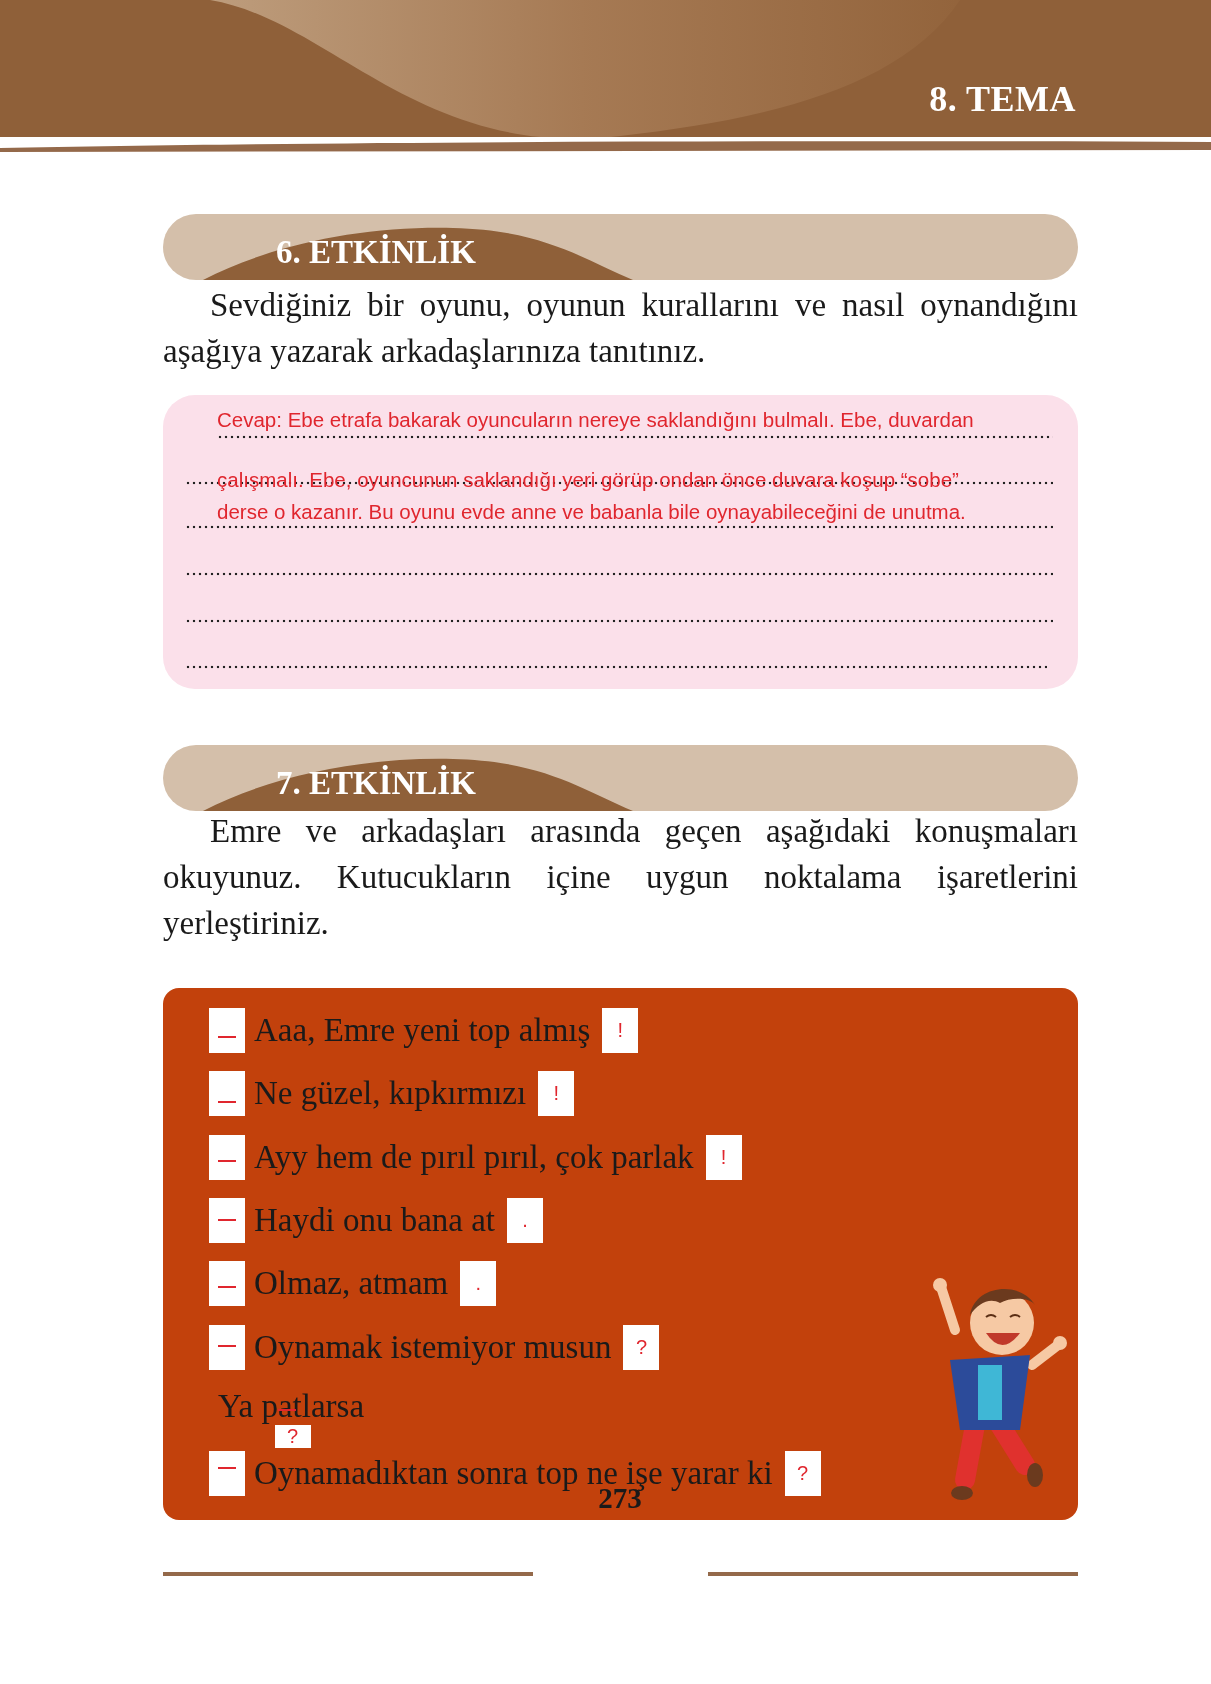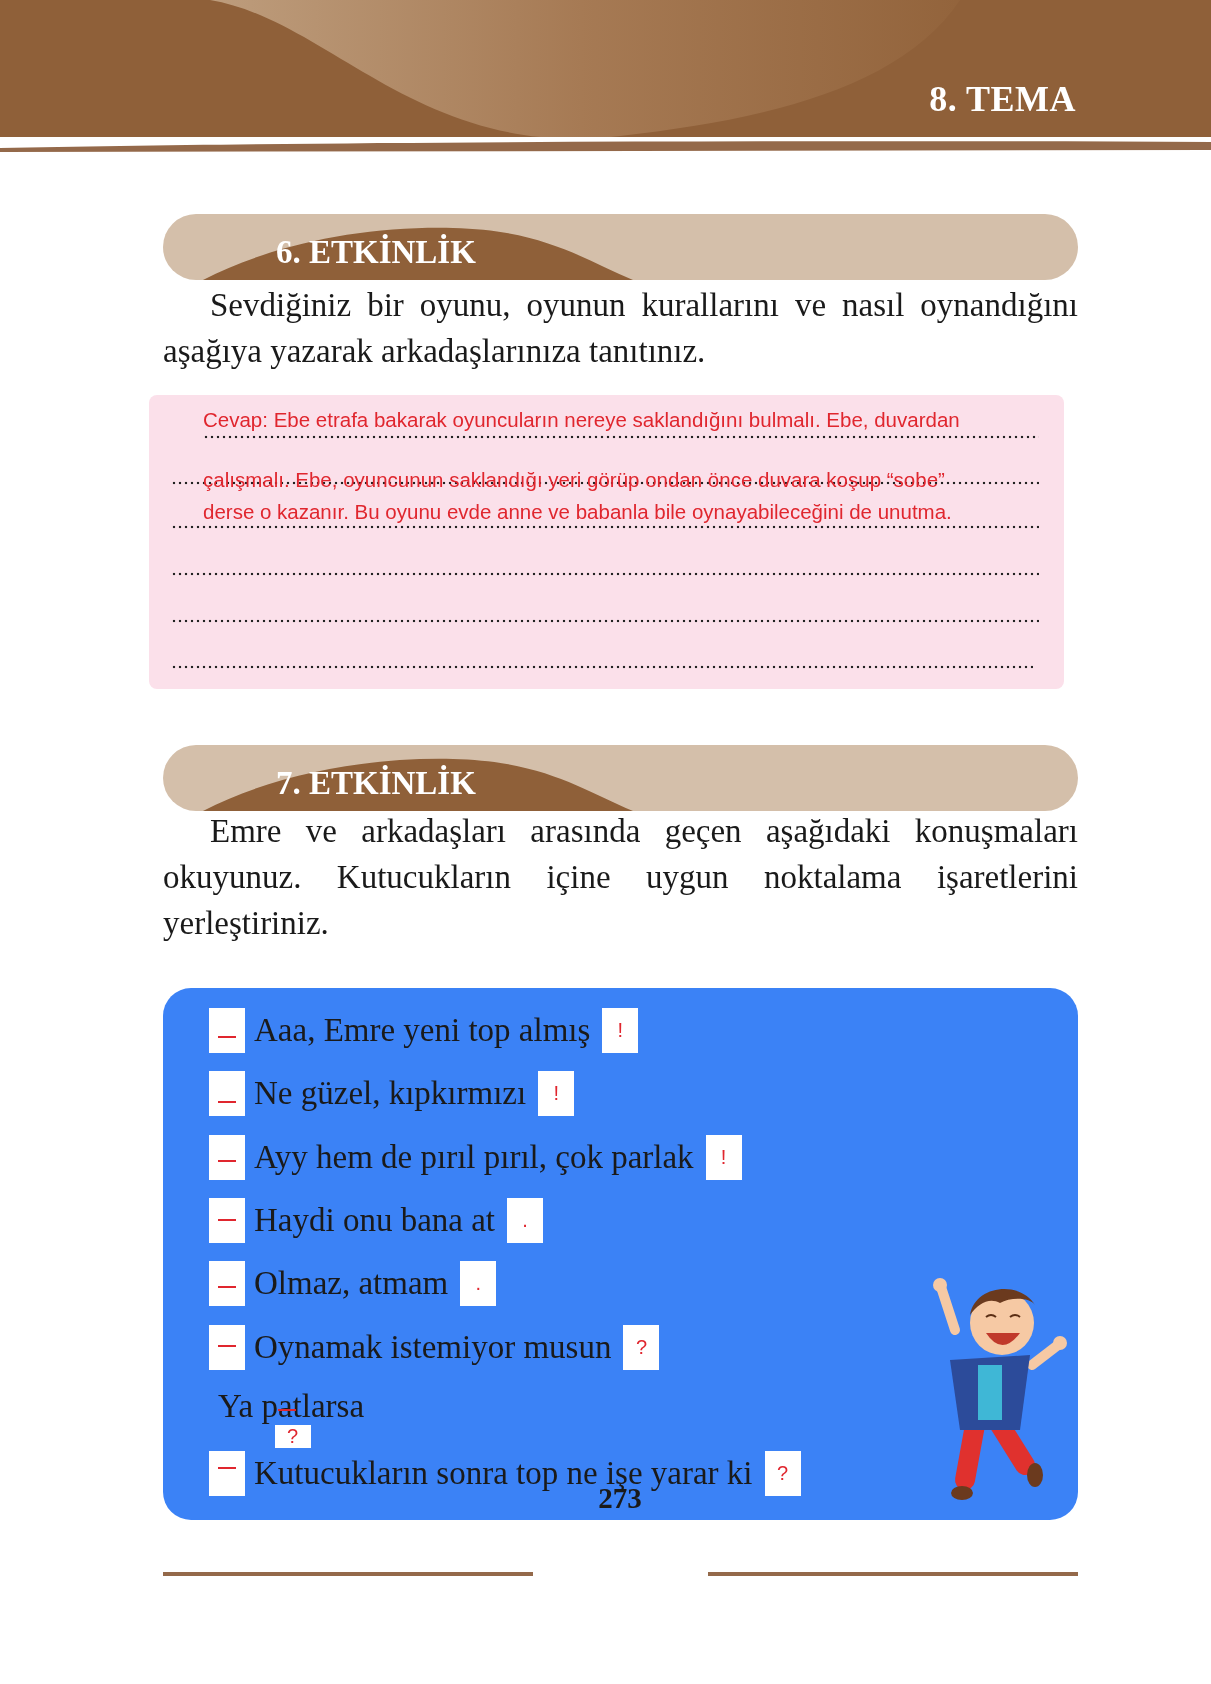--- a/index.html
+++ b/index.html
@@ -13,30 +13,30 @@
   .act-banner { position:absolute; left:163px; width:915px; height:66px; border-radius:33px;
                 background:#d4bfaa; overflow:hidden; }
   .act-banner svg { position:absolute; left:0; top:0; }
   .act-title { position:absolute; left:113px; top:20px; font-weight:bold; font-size:33px; color:#ffffff;
                font-family:"Liberation Serif", serif; }
 
   .para { position:absolute; left:163px; width:915px; font-size:33px; line-height:46px; color:#1a1a1a;
           text-align:justify; }
   .para .indent { display:inline-block; width:47px; }
 
-  .answer-box { position:absolute; left:149px; top:395px; width:915px; height:294px; background:#fbe0ea;
-                border-radius:8px; }
+  .answer-box { position:absolute; left:163px; top:395px; width:915px; height:294px; background:#fbe0ea;
+                border-radius:32px; }
   .dotline { position:absolute; left:22px; width:868px; height:4px;
              background-image:radial-gradient(circle, #222 1.3px, transparent 1.6px);
              background-size:6px 4px; background-repeat:repeat-x; }
   .answer-line { position:absolute; left:54px; font-family:"Liberation Sans", sans-serif; font-size:20.5px;
                  color:#e0262e; white-space:nowrap; }
 
-  .dialog-box { position:absolute; left:163px; top:988px; width:915px; height:532px; background:#3b82f6;
-                border-radius:28px; }
+  .dialog-box { position:absolute; left:163px; top:988px; width:915px; height:532px; background:#c2410c;
+                border-radius:16px; }
   .dlg-row { position:absolute; left:46px; height:45px; display:flex; align-items:center; }
   .dash-box { width:36px; height:45px; background:#ffffff; position:relative; }
   .dash-box .dash { position:absolute; left:9px; width:18px; height:2px; background:#e0262e; }
   .dlg-text { font-size:33px; color:#1a1a1a; margin-left:9px; white-space:nowrap; }
   .punct-box { width:36px; height:45px; background:#ffffff; margin-left:12px; display:flex;
                align-items:center; justify-content:center; font-family:"Liberation Sans", sans-serif;
                font-size:20px; color:#e0262e; }
 
   .kid { position:absolute; left:920px; top:1275px; width:150px; height:230px; }
 
@@ -146,21 +146,21 @@
     <div class="dash-box">
         <div class="dash" style="top:21px;"></div>
       </div>
     <span class="dlg-text">Ya patlarsa</span>
     <div class="punct-box">?</div>
   </div>
   <div class="dlg-row" style="top:463px;">
     <div class="dash-box">
         <div class="dash" style="top:16px;"></div>
       </div>
-    <span class="dlg-text">Kutucukların sonra top ne işe yarar ki</span>
+    <span class="dlg-text">Oynamadıktan sonra top ne işe yarar ki</span>
     <div class="punct-box">?</div>
   </div>
 </div>
 
 <svg class="kid" viewBox="0 0 150 230">
 
   <path d="M22,15 L35,55" stroke="#f6c9a4" stroke-width="10" stroke-linecap="round"></path>
   <path d="M112,90 L138,70" stroke="#f6c9a4" stroke-width="10" stroke-linecap="round"></path>
   <circle cx="20" cy="10" r="7" fill="#f6c9a4"></circle>
   <circle cx="140" cy="68" r="7" fill="#f6c9a4"></circle>

